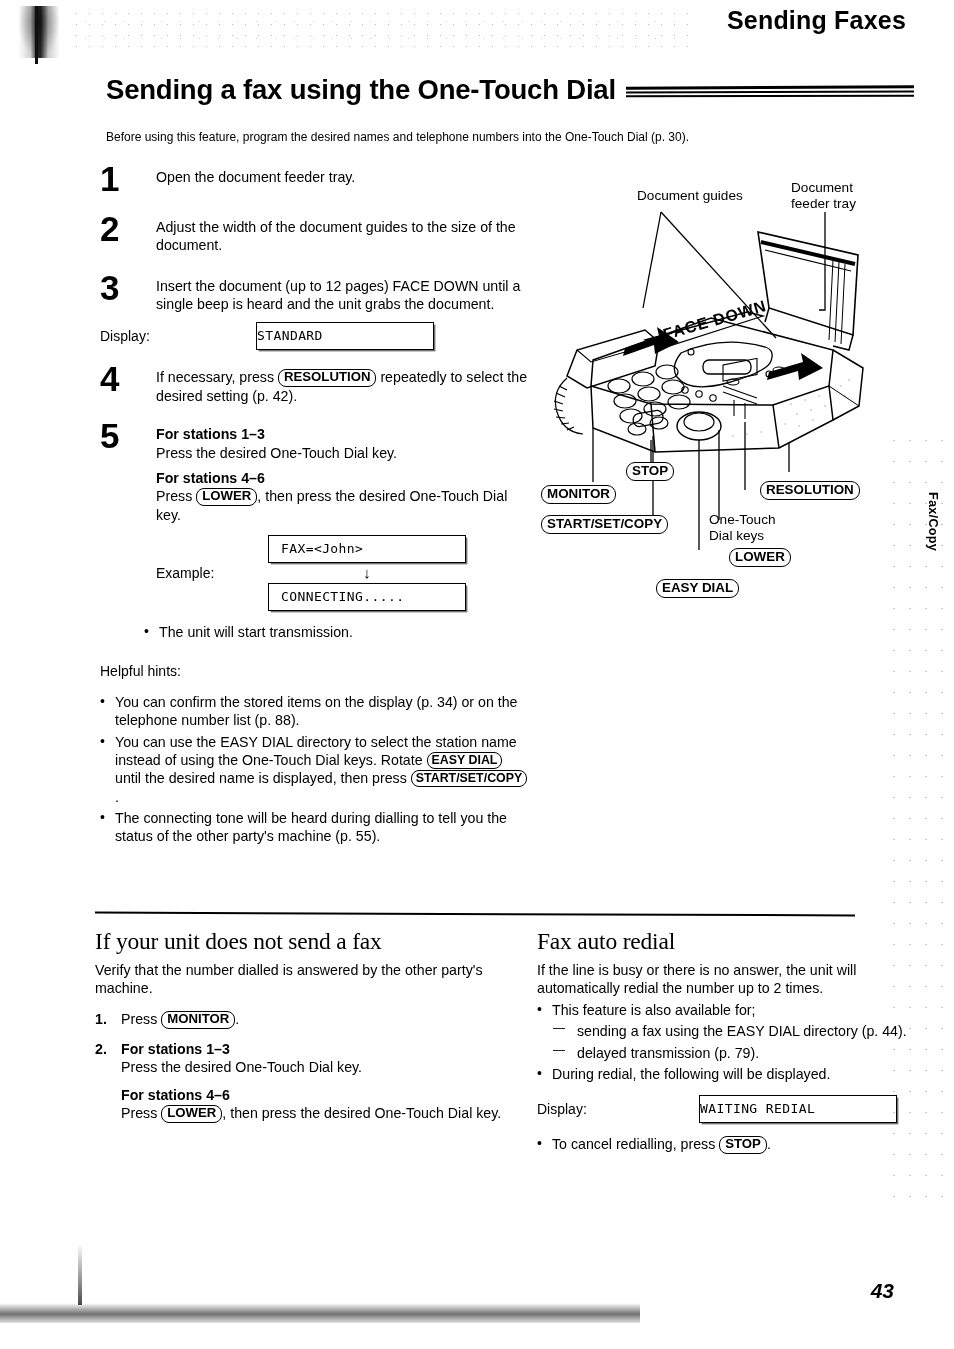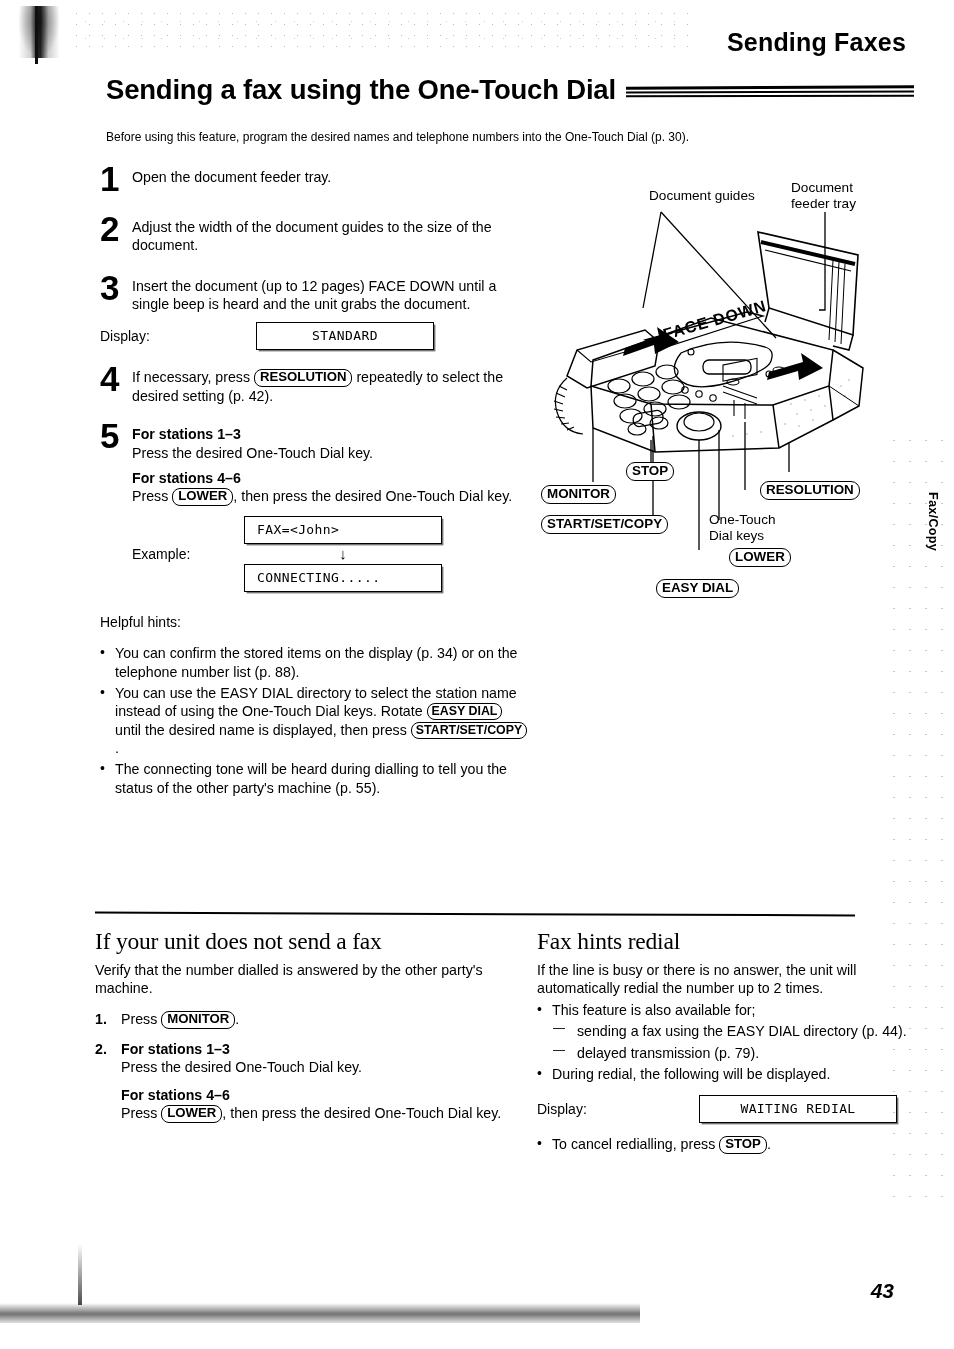--- a/index.html
+++ b/index.html
@@ -53,21 +53,21 @@
     filter: blur(.7px);
   }
   .edge-shadow2 {
     position: absolute; left: 78px; bottom: 44px; width: 4px; height: 62px;
     background: linear-gradient(to top, rgba(0,0,0,.7), rgba(0,0,0,0));
     filter: blur(.6px);
   }
 
   
   .running-head {
-    position: absolute; right: 48px; top: 28px;
+    position: absolute; right: 48px; top: 6px;
     font-size: 25px; font-weight: bold; letter-spacing: .2px;
   }
   .h1-wrap {
     position: absolute; left: 106px; top: 74px; right: 40px;
     display: flex; align-items: center; justify-content: flex-end;
   }
   .h1 {
     font-size: 27.5px; font-weight: bold; white-space: nowrap;
     letter-spacing: -.2px;
   }
@@ -87,21 +87,21 @@
   }
 
   
   .steps { position: absolute; left: 100px; top: 168px; width: 430px; }
   .step { position: relative; min-height: 30px; margin-bottom: 9px; }
   .step-num {
     position: absolute; left: 0; top: -7px;
     font-size: 35px; font-weight: bold; line-height: 1;
     font-family: "Liberation Sans", sans-serif;
   }
-  .step-body { margin-left: 32px; font-size: 14.2px; line-height: 1.29; }
+  .step-body { margin-left: 56px; font-size: 14.2px; line-height: 1.29; }
   .bold { font-weight: bold; }
 
   
   .key {
     display: inline-block;
     border: 1.6px solid #000;
     border-radius: 8px;
     padding: 0px 5px 1px 5px;
     font-weight: bold;
     font-size: 13.2px;
@@ -114,21 +114,21 @@
   
   .disp-row { display: flex; align-items: center; margin-top: 9px; }
   .disp-label { font-size: 14px; width: 142px; text-align: left; padding-right: 14px; }
   .disp-box {
     border: 1.7px solid #000;
     box-shadow: 2px 2px 0 -0.6px rgba(0,0,0,.55);
     height: 26px; line-height: 26px;
     font-family: "DejaVu Sans Mono", monospace;
     font-size: 13px; letter-spacing: .4px;
   }
-  .disp-box.center { text-align: center; }
+  .disp-box.center { }
   .disp-box.left { text-align: left; padding-left: 12px; }
   .arrow-down {
     width: 100%; text-align: center; font-size: 15px;
     line-height: 14px; margin: 3px 0 3px 0; font-weight: bold;
   }
 
   .bullets { margin: 0; padding: 0; list-style: none; }
   .bullets li {
     position: relative; padding-left: 15px; margin-top: 3px;
     font-size: 14.2px; line-height: 1.29;
@@ -251,20 +251,23 @@
           <div class="disp-label" style="width:98px">Example:</div>
           <div style="width:198px">
             <div class="disp-box left">FAX=&lt;John&gt;</div>
             <div class="arrow-down">↓</div>
             <div class="disp-box left">CONNECTING.....</div>
           </div>
         </div>
       </div>
     </div>
 
+    <ul class="bullets" style="margin-top:12px; margin-left:44px">
+      <li>The unit will start transmission.</li>
+    </ul>
 
     <div style="margin-top:22px; margin-left:0px">
       <div class="hints-title">Helpful hints:</div>
       <ul class="bullets">
         <li>You can confirm the stored items on the display (p. 34) or on the telephone number list (p. 88).</li>
         <li>
           <span>You can use the EASY DIAL directory to select the station name instead of using the One-Touch Dial keys. Rotate</span>
           <span class="key sm">EASY DIAL</span>
           <span>until the desired name is displayed, then press</span>
           <span class="key sm">START/SET/COPY</span><span>.</span>
@@ -375,21 +378,21 @@
         <path d="M60 238 L60 292"></path>
         <path d="M118 250 L118 272"></path>
         <path d="M120 246 L120 330"></path>
         <path d="M166 250 L166 360"></path>
         <path d="M186 240 L186 330"></path>
         <path d="M212 232 L212 300"></path>
         <path d="M256 252 L256 282"></path>
       </g>
     </svg>
 
-    <div class="fig-label" style="left:116px; top:-2px;">Document guides</div>
+    <div class="fig-label" style="left:104px; top:-2px;">Document guides</div>
     <div class="fig-label" style="left:258px; top:-10px;">Document
 feeder tray</div>
     <div class="fig-label" style="left:176px; top:322px;">One-Touch
 Dial keys</div>
 
     <div class="fig-key" style="left:93px; top:272px;">STOP</div>
     <div class="fig-key" style="left:8px; top:295px;">MONITOR</div>
     <div class="fig-key" style="left:8px; top:325px;">START/SET/COPY</div>
     <div class="fig-key" style="left:123px; top:389px;">EASY DIAL</div>
     <div class="fig-key" style="left:196px; top:358px;">LOWER</div>
@@ -416,21 +419,21 @@
         <div class="bold" style="margin-top:9px">For stations 4–6</div>
         <div>
           <span>Press</span>
           <span class="key">LOWER</span><span>, then press the desired One-Touch Dial key.</span>
         </div>
       </li>
     </ul>
   </div>
 
   <div class="col-right">
-    <div class="sec-title">Fax hints redial</div>
+    <div class="sec-title">Fax auto redial</div>
     <div class="sec-p">If the line is busy or there is no answer, the unit will automatically redial the number up to 2 times.</div>
     <ul class="bullets" style="margin-top:2px">
       <li>This feature is also available for;</li>
       <li class="dash" style="margin-left:18px">sending a fax using the EASY DIAL directory (p. 44).</li>
       <li class="dash" style="margin-left:18px">delayed transmission (p. 79).</li>
       <li>During redial, the following will be displayed.</li>
     </ul>
     <div class="disp-row" style="margin-top:12px">
       <div class="disp-label" style="width:148px">Display:</div>
       <div class="disp-box center" style="width:196px">WAITING REDIAL</div>

